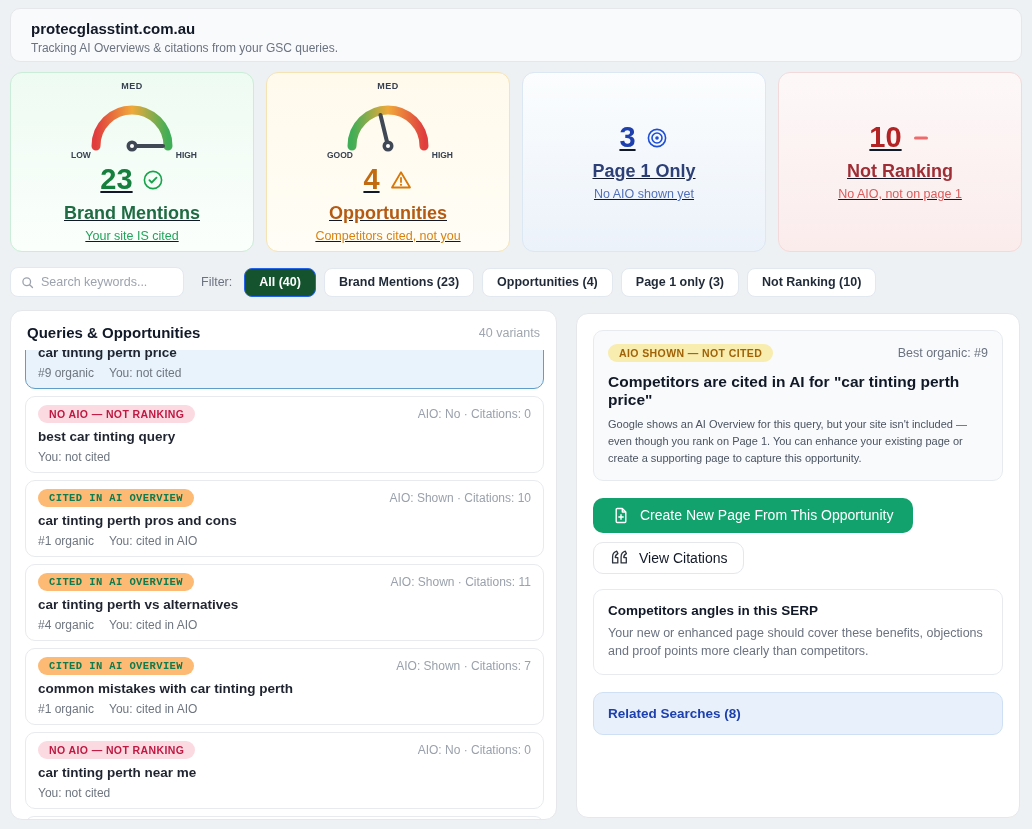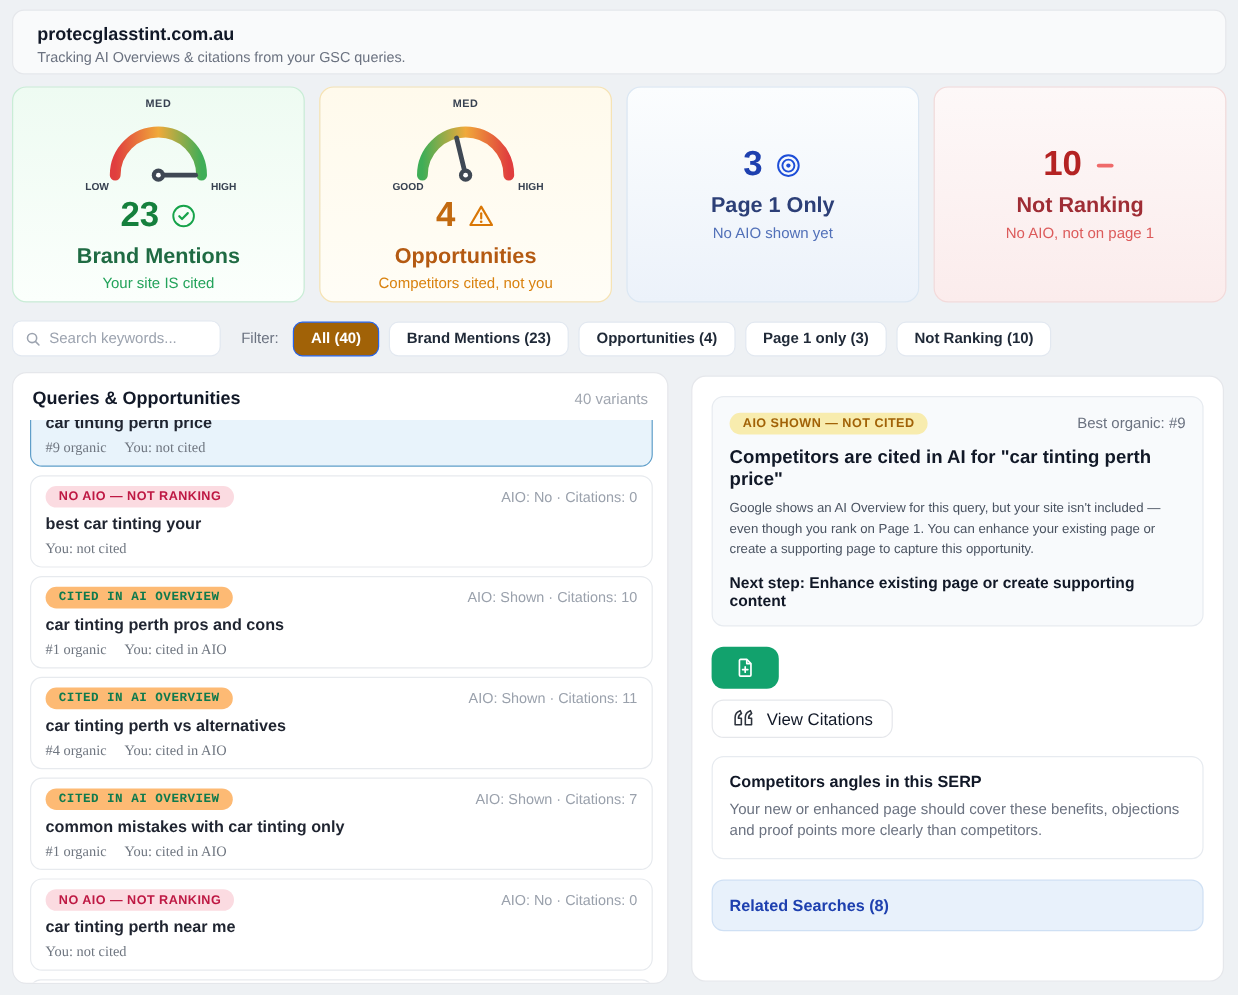--- a/index.html
+++ b/index.html
@@ -14,21 +14,21 @@
 
   
   .hdr {
     background:#f9fafb; border:1px solid #e5e7eb; border-radius:10px;
     padding:11px 20px; height:54px;
   }
   .hdr-title { font-size:15px; font-weight:700; color:#111827; }
   .hdr-sub { font-size:12px; color:#6b7280; margin-top:4px; }
 
   
-  .stats { display:grid; grid-template-columns:repeat(4,1fr); gap:12px; margin-top:10px; }
+  .stats { display:grid; grid-template-columns:repeat(4,1fr); gap:12px; margin-top:10px;text-decoration:underline; }
   .scard {
     height:180px; border-radius:12px; border:1px solid #e5e7eb;
     display:flex; flex-direction:column; align-items:center; justify-content:center;
     text-align:center; background:#fff;
   }
   .scard.green { background:linear-gradient(180deg,#eefbf2,#fbfffc); border-color:#c9edd6; }
   .scard.amber { background:linear-gradient(180deg,#fffaec,#fffdf6); border-color:#f6e3b4; }
   .scard.blue  { background:linear-gradient(180deg,#fbfdfe,#ecf2fa); border-color:#dbe7f3; }
   .scard.red   { background:linear-gradient(180deg,#fdf8f8,#fbecec); border-color:#f3dada; }
 
@@ -59,21 +59,21 @@
   .search input { border:0; outline:0; width:100%; font-size:12.5px; color:#374151;
     font-family:"Liberation Sans",sans-serif; background:transparent; }
   .search input::placeholder { color:#9ca3af; }
   .flabel { font-size:12.5px; color:#6b7280; margin:0 12px 0 17px; }
   .fbtns { display:flex; gap:8px; }
   .fbtn {
     height:29px; padding:0 14px; border-radius:8px; font-size:12.5px; font-weight:600;
     background:#fff; border:1px solid #e2e8f0; color:#1f2937; cursor:pointer;
     font-family:"Liberation Sans",sans-serif;
   }
-  .fbtn.active { background:#a16207; border-color:#2563eb; color:#fff; }
+  .fbtn.active { background:#14532d; border-color:#2563eb; color:#fff; }
 
   
   .main { display:flex; gap:19px; margin-top:12px; align-items:center; }
 
   
   .qpanel {
     width:547px; height:510px; background:#fff; border:1px solid #e5e7eb;
     border-radius:12px; display:flex; flex-direction:column; overflow:hidden;
   }
   .qhead { display:flex; justify-content:space-between; align-items:center; padding:13px 16px 9px; }
@@ -86,21 +86,21 @@
   .qtop { display:flex; justify-content:space-between; align-items:center; min-height:18px; }
   .qbadge {
     font-size:10.5px; font-weight:700; letter-spacing:.4px;
     padding:3px 11px; border-radius:999px; white-space:nowrap;
   }
   .qbadge.red { background:#fbdbe1; color:#be1843; }
   .qbadge.green { background:#fdba74; color:#0f7a4d;font-family:Liberation Mono, monospace; }
   .qbadge.yellow { background:#f8ecae; color:#a16207; }
   .qaio { font-size:12px; color:#9aa1ac; }
   .qtitle { font-size:13.5px; font-weight:700; color:#1f2430; margin-top:6px; line-height:16px; }
-  .qmeta { display:flex; gap:15px; font-size:12px; color:#6f7680; margin-top:5px; line-height:14px;font-family:Liberation Serif, serif; }
+  .qmeta { display:flex; gap:15px; font-size:12px; color:#6f7680; margin-top:5px; line-height:14px; }
 
   
   .dpanel {
     width:444px; height:505px; background:#fff; border:1px solid #e5e7eb;
     border-radius:12px; padding:16px; overflow:hidden;
   }
   .dcard { background:#f8fafc; border:1px solid #e7ebf0; border-radius:10px; padding:13px 14px; }
   .dbrow { display:flex; justify-content:space-between; align-items:center; }
   .dorganic { font-size:12.5px; color:#6b7280; }
   .dtitle { font-size:15.5px; font-weight:700; color:#111827; margin-top:11px; }
@@ -259,21 +259,21 @@
             <div class="qmeta">
               <span>#9 organic</span>
               <span>You: not cited</span>
             </div>
           </div>
           <div class="qitem">
             <div class="qtop">
               <span class="qbadge red">NO AIO — NOT RANKING</span>
               <span class="qaio">AIO: No · Citations: 0</span>
             </div>
-            <div class="qtitle">best car tinting your</div>
+            <div class="qtitle">best car tinting query</div>
             <div class="qmeta">
               <span>You: not cited</span>
             </div>
           </div>
           <div class="qitem">
             <div class="qtop">
               <span class="qbadge green">CITED IN AI OVERVIEW</span>
               <span class="qaio">AIO: Shown · Citations: 10</span>
             </div>
             <div class="qtitle">car tinting perth pros and cons</div>
@@ -291,21 +291,21 @@
             <div class="qmeta">
               <span>#4 organic</span>
               <span>You: cited in AIO</span>
             </div>
           </div>
           <div class="qitem">
             <div class="qtop">
               <span class="qbadge green">CITED IN AI OVERVIEW</span>
               <span class="qaio">AIO: Shown · Citations: 7</span>
             </div>
-            <div class="qtitle">common mistakes with car tinting only</div>
+            <div class="qtitle">common mistakes with car tinting perth</div>
             <div class="qmeta">
               <span>#1 organic</span>
               <span>You: cited in AIO</span>
             </div>
           </div>
           <div class="qitem">
             <div class="qtop">
               <span class="qbadge red">NO AIO — NOT RANKING</span>
               <span class="qaio">AIO: No · Citations: 0</span>
             </div>
@@ -319,30 +319,30 @@
     </div>
 
     <div class="dpanel">
       <div class="dcard">
         <div class="dbrow">
           <span class="qbadge yellow">AIO SHOWN — NOT CITED</span>
           <span class="dorganic">Best organic: #9</span>
         </div>
         <div class="dtitle">Competitors are cited in AI for "car tinting perth price"</div>
         <div class="ddesc">Google shows an AI Overview for this query, but your site isn't included — even though you rank on Page 1. You can enhance your existing page or create a supporting page to capture this opportunity.</div>
-        <div class="dnext">Next step: Enhance existing page or create supporting content</div>
       </div>
 
       <div>
         <button class="gbtn">
           <svg width="16" height="17" viewBox="0 0 16 17">
             <path d="M9.3 1.5H4.2c-.6 0-1 .4-1 1v12c0 .6.4 1 1 1h7.6c.6 0 1-.4 1-1V5l-3.5-3.5z" fill="none" stroke="#ffffff" stroke-width="1.4" stroke-linejoin="round"></path>
             <path d="M9.3 1.5V5h3.5" fill="none" stroke="#ffffff" stroke-width="1.4" stroke-linejoin="round"></path>
             <path d="M8 7.8v4.4M5.8 10h4.4" fill="none" stroke="#ffffff" stroke-width="1.4" stroke-linecap="round"></path>
           </svg>
+          <span>Create New Page From This Opportunity</span>
         </button>
       </div>
       <div>
         <button class="cbtn">
           <svg width="19" height="15" viewBox="0 0 19 15">
             <path d="M6.8 1.2C4 2.1 2.6 4 2.6 6.9v6h5.2V7.6H5.3c0-1.9.9-3.2 2.6-4L6.8 1.2z" fill="none" stroke="#2d333d" stroke-width="1.3" stroke-linejoin="round"></path>
             <path d="M15.3 1.2c-2.8.9-4.2 2.8-4.2 5.7v6h5.2V7.6h-2.5c0-1.9.9-3.2 2.6-4l-1.1-2.4z" fill="none" stroke="#2d333d" stroke-width="1.3" stroke-linejoin="round"></path>
           </svg>
           <span>View Citations</span>
         </button>

